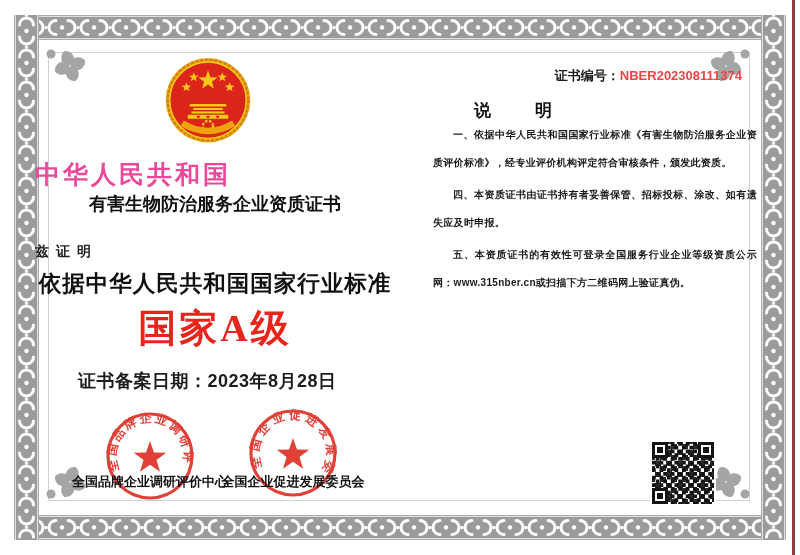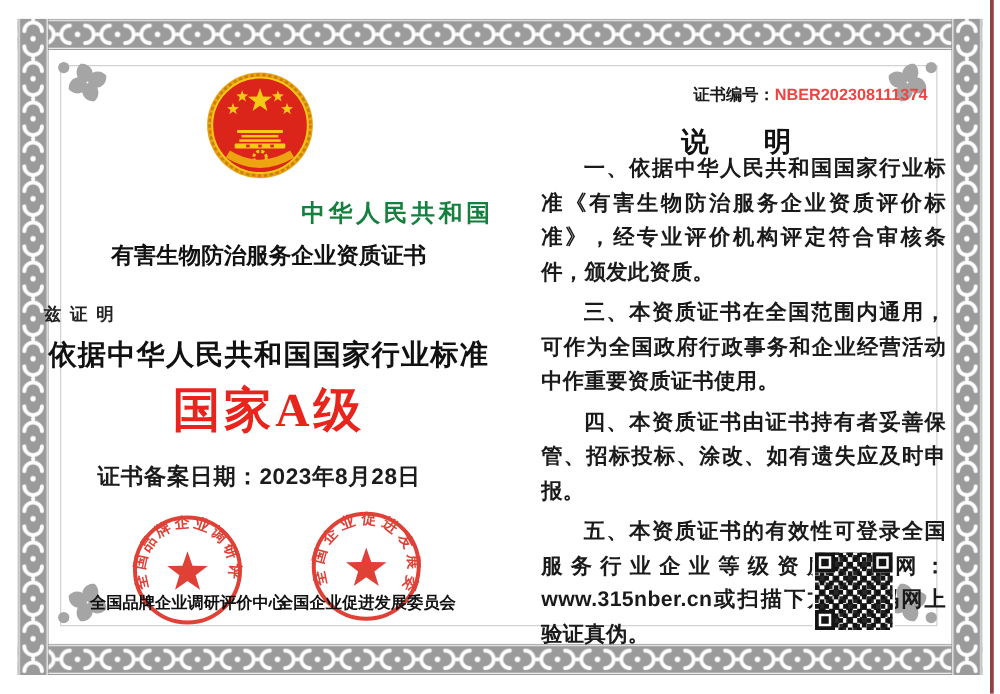--- a/index.html
+++ b/index.html
@@ -17,22 +17,22 @@
   
   .orn{width:46px;height:46px;}
   .orn-tl{left:44px;top:46px;}
   .orn-tr{left:706px;top:46px;transform:scaleX(-1);}
   .orn-bl{left:44px;top:456px;transform:scaleY(-1);}
   .orn-br{left:706px;top:456px;transform:scale(-1,-1);}
   
   .edge-line{left:792px;top:0;width:3px;height:555px;background:#8d4343;}
   
   .emblem{left:162px;top:56px;width:92px;height:94px;}
-  .country{left:35px;top:158px;width:360px;text-align:right;font-size:19px;
-           font-weight:900;letter-spacing:3px;color:#15803d;}
+  .country{left:35px;top:158px;width:360px;text-align:left;font-size:25px;
+           font-weight:900;letter-spacing:3px;color:#ec4899;}
   .cert-title{left:25px;top:192px;width:380px;text-align:center;font-size:18px;
            font-weight:900;color:#111;}
   .certify{left:35px;top:243px;width:360px;text-align:left;font-size:14px;
            font-weight:700;letter-spacing:7px;color:#222;}
   .company{left:25px;top:268px;width:380px;text-align:center;font-size:22.5px;
            font-weight:900;letter-spacing:1px;color:#111;}
   .grade{left:35px;top:303px;width:360px;text-align:center;font-size:38px;
          font-weight:700;letter-spacing:3px;color:#e8251d;
          font-family:"Liberation Serif", serif;}
   .dates{left:78px;top:371px;font-size:18px;font-weight:700;color:#1c1c1c;
@@ -41,25 +41,25 @@
   .seal-1{left:104px;top:410px;}
   .seal-2{left:247px;top:407px;}
   .seal-cap{position:absolute;top:473px;width:190px;text-align:center;
             font-size:13px;font-weight:700;color:#111;}
   .seal-cap-1{left:55px;}
   .seal-cap-2{left:198px;}
   
   .cert-no{left:430px;top:67px;width:312px;text-align:right;font-size:13px;
            font-weight:700;color:#1a1a1a;}
   .cert-no .val{color:#ef4444;}
-  .notes-title{left:430px;top:99px;width:318px;text-align:center;font-size:22px;
+  .notes-title{left:430px;top:99px;width:318px;font-size:17px;
            font-weight:700;color:#111;letter-spacing:44px;padding-left:44px;
            box-sizing:border-box;}
   .notes{left:433px;top:121px;width:324px;}
-  .notes p{margin:0 0 5px 0;font-size:17px;line-height:27.5px;font-weight:700;
+  .notes p{margin:0 0 5px 0;font-size:10px;line-height:27.5px;font-weight:700;
            color:#1a1a1a;text-align:justify;text-indent:2em;letter-spacing:.3px;}
   
   .qr{left:650px;top:440px;width:66px;height:66px;background:#fff;}
   .qr-inner{position:absolute;left:2px;top:2px;width:62px;height:62px;
     background-image:
       conic-gradient(rgba(16,16,16,.9) 25%, transparent 0 50%, rgba(16,16,16,.9) 0 75%, transparent 0),
       conic-gradient(#141414 25%, #fff 0 50%, #141414 0 75%, #fff 0);
     background-size:11px 11px, 7.5px 7.5px;
     background-position:3px 2px, 0 0;}
   .finder{position:absolute;width:16px;height:16px;border:3px solid #141414;
@@ -229,21 +229,20 @@
 </svg>
 <div class="seal-cap seal-cap-1">全国品牌企业调研评价中心</div>
 <div class="seal-cap seal-cap-2">全国企业促进发展委员会</div>
 
 <div class="abs cert-no">
   <span>证书编号：</span><span class="val">NBER202308111374</span>
 </div>
 <div class="abs notes-title">说明</div>
 <div class="abs notes">
   <p>一、依据中华人民共和国国家行业标准《有害生物防治服务企业资质评价标准》，经专业评价机构评定符合审核条件，颁发此资质。</p>
-  <p>三、本资质证书在全国范围内通用，可作为全国政府行政事务和企业经营活动中作重要资质证书使用。</p>
   <p>四、本资质证书由证书持有者妥善保管、招标投标、涂改、如有遗失应及时申报。</p>
   <p>五、本资质证书的有效性可登录全国服务行业企业等级资质公示网：www.315nber.cn或扫描下方二维码网上验证真伪。</p>
 </div>
 
 <div class="abs qr">
   <div class="qr-inner"></div>
   <div class="finder f-tl"></div>
   <div class="finder f-tr"></div>
   <div class="finder f-bl"></div>
 </div>

